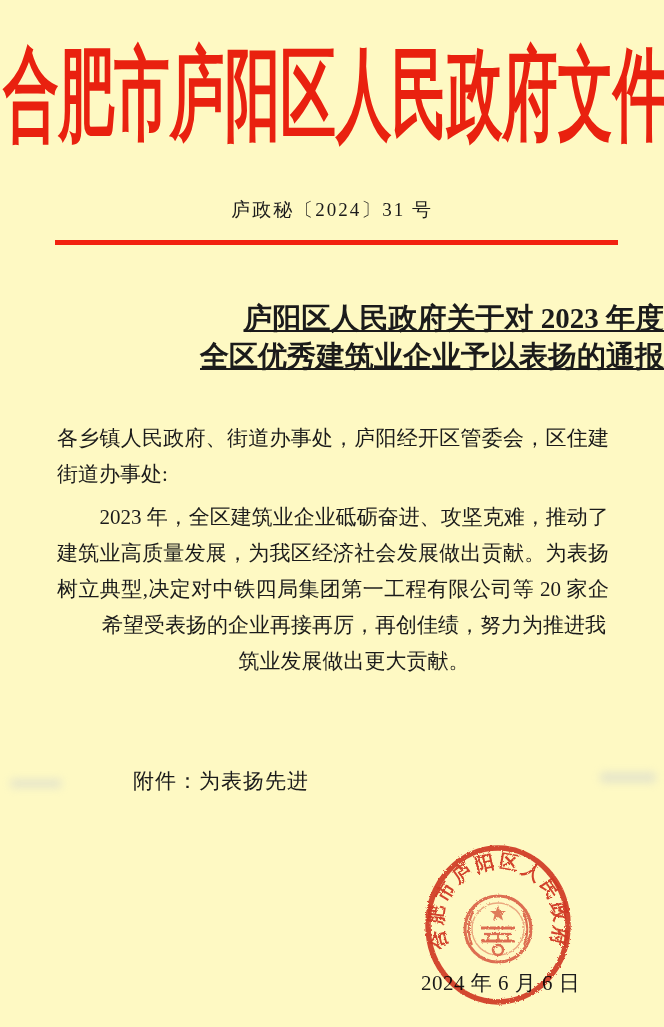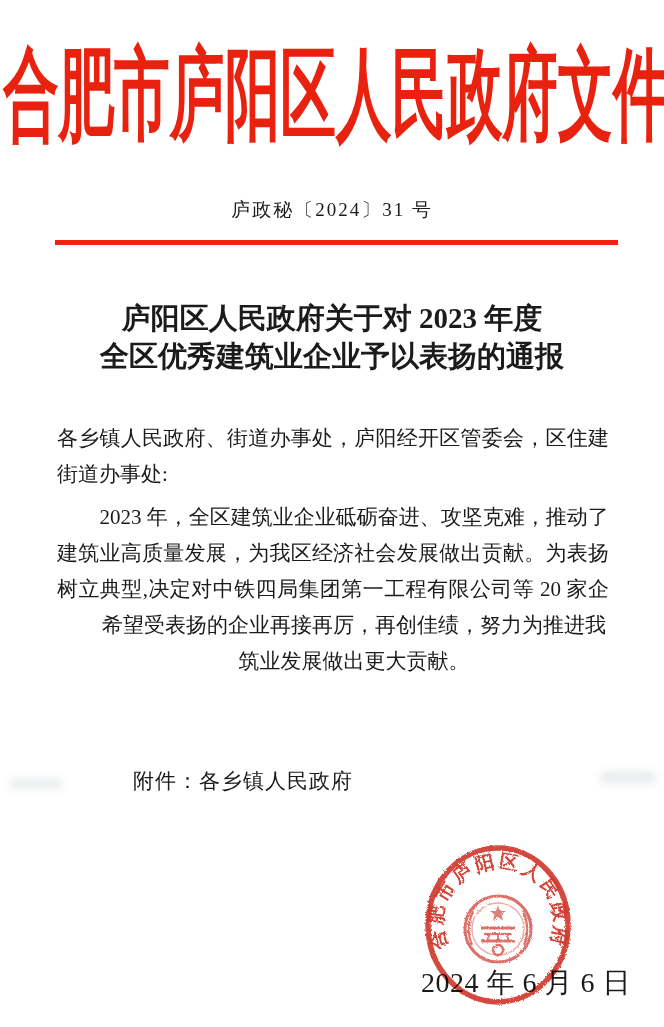--- a/index.html
+++ b/index.html
@@ -1,20 +1,20 @@
 <!DOCTYPE html>
 <html style="--header-red: #e9210f; --line-red: #f2220f; --text-black: #1b1b1b;"><head>
 <meta charset="utf-8">
 <style>
   html,body{margin:0;padding:0;background:#e9e9e9;}
   .page{
     position:relative;
     width:664px;height:1027px;
     margin:0 auto;
-    background:#ffffff;
+    background:#fef9c3;
     overflow:hidden;
     font-family:"Liberation Serif","DejaVu Serif",serif;
     color:var(--text-black,#1b1b1b);
   }
   
   .header{
     position:absolute;top:28px;left:0;width:100%;
     text-align:center;
   }
   .header-text{
@@ -36,24 +36,25 @@
   }
   
   .red-line{
     position:absolute;top:240px;left:55px;
     width:563px;height:5px;
     background:var(--line-red,#f2220f);
   }
   
   .title{
     position:absolute;top:299px;left:0;width:100%;
-    text-align:center;
+    text-align:right;
     font-weight:700;
     font-size:29px;
     line-height:38px;
+    text-decoration:underline;
   }
   
   .body-text{
     position:absolute;top:420px;left:57px;width:552px;
     font-size:21px;
   }
   .line{
     height:36px;line-height:36px;
     white-space:nowrap;
   }
@@ -67,21 +68,21 @@
   .line.gap{ margin-top:7px; }
   
   .attachment{
     position:absolute;top:766px;left:133px;
     font-size:21px;line-height:30px;
     letter-spacing:1px;
   }
   
   .issue-date{
     position:absolute;top:970px;left:421px;
-    font-size:28px;line-height:26px;
+    font-size:21px;line-height:26px;
     letter-spacing:0.5px;
   }
   
   .seal{
     position:absolute;top:843px;left:420px;
     width:158px;height:166px;
     mix-blend-mode:multiply;
     opacity:0.9;
     pointer-events:none;
   }
@@ -114,21 +115,21 @@
   <div class="body-text">
     <div class="line fill">各乡镇人民政府、街道办事处，庐阳经开区管委会，区住建局，</div>
     <div class="line">街道办事处:</div>
     <div class="line fill indent gap">2023 年，全区建筑业企业砥砺奋进、攻坚克难，推动了我区</div>
     <div class="line fill">建筑业高质量发展，为我区经济社会发展做出贡献。为表扬先进，</div>
     <div class="line fill">树立典型,决定对中铁四局集团第一工程有限公司等 20 家企业给</div>
     <div class="line fill indent">希望受表扬的企业再接再厉，再创佳绩，努力为推进我区建</div>
     <div class="line indent">筑业发展做出更大贡献。</div>
   </div>
 
-  <div class="attachment">附件：各乡镇人民政府</div>
+  <div class="attachment">附件：为表扬先进</div>
 
   <div class="issue-date">2024 年 6 月 6 日</div>
 
   <svg class="seal" viewBox="0 0 158 166">
     <defs>
       <filter id="stamp" x="-10%" y="-10%" width="120%" height="120%">
         <feTurbulence type="fractalNoise" baseFrequency="0.55" numOctaves="2" result="n"></feTurbulence>
         <feDisplacementMap in="SourceGraphic" in2="n" scale="3"></feDisplacementMap>
       </filter>
       <path id="sealArc" d="M 28.3 105.7 A 56 56 0 1 1 128.7 105.7" fill="none"></path>

